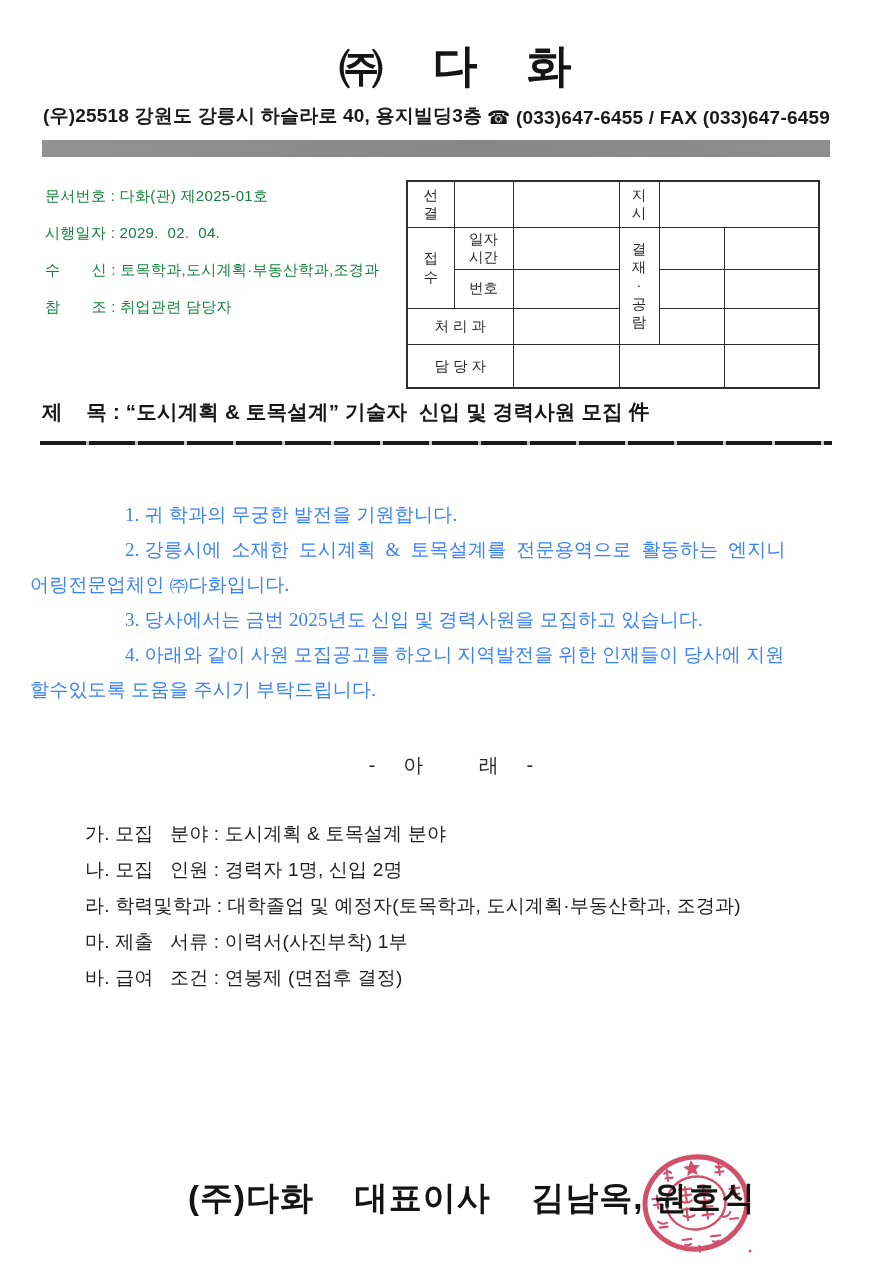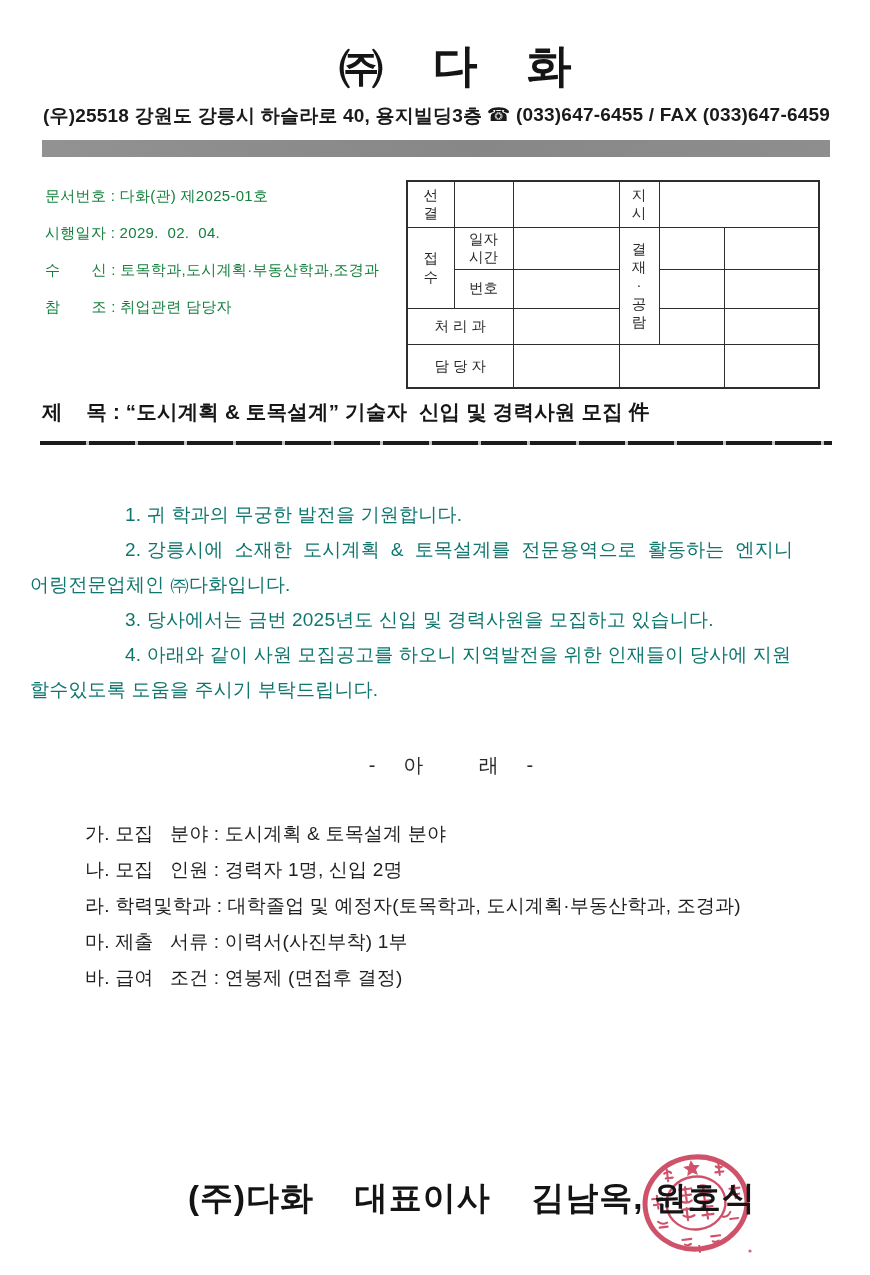--- a/index.html
+++ b/index.html
@@ -19,21 +19,21 @@
   .company-title {
     position: absolute; top: 36px; left: 0; width: 870px;
     text-align: center;
     font-size: 45px; font-weight: bold;
     letter-spacing: 8px;
     color: #151515;
     padding-left: 48px;
   }
   .address-row {
     position: absolute; top: 103px; left: 43px; width: 787px;
-    display: flex; justify-content: space-between; align-items: flex-start;
+    display: flex; justify-content: space-between; align-items: flex-end;
     font-size: 19px; font-weight: bold; color: #1a1a1a;
     letter-spacing: 0.2px;
   }
   .gray-bar {
     position: absolute; top: 140px; left: 42px;
     width: 788px; height: 17px;
     background: linear-gradient(90deg, #929292, #878787 55%, #8e8e8e);
   }
 
   
@@ -72,21 +72,22 @@
   }
   .subject-rule {
     position: absolute; top: 441px; left: 40px; width: 792px; height: 4px;
     background: repeating-linear-gradient(90deg, #1b1b1b 0 46px, rgba(27,27,27,0.25) 46px 49px);
   }
 
   
   .body-text {
     position: absolute; top: 497px; left: 30px; width: 820px;
     font-size: 19px; line-height: 35px; letter-spacing: 0.2px;
-    color: #0f766e;
+    color: #3b82f6;
+    font-family: Liberation Serif, serif;
   }
   .body-text .indent { padding-left: 95px; }
 
   .middle-divider {
     position: absolute; top: 752px; left: 0; width: 870px;
     text-align: center; font-size: 20px; color: #2a2a2a; padding-left: 32px;
   }
 
   
   .recruit-list {

